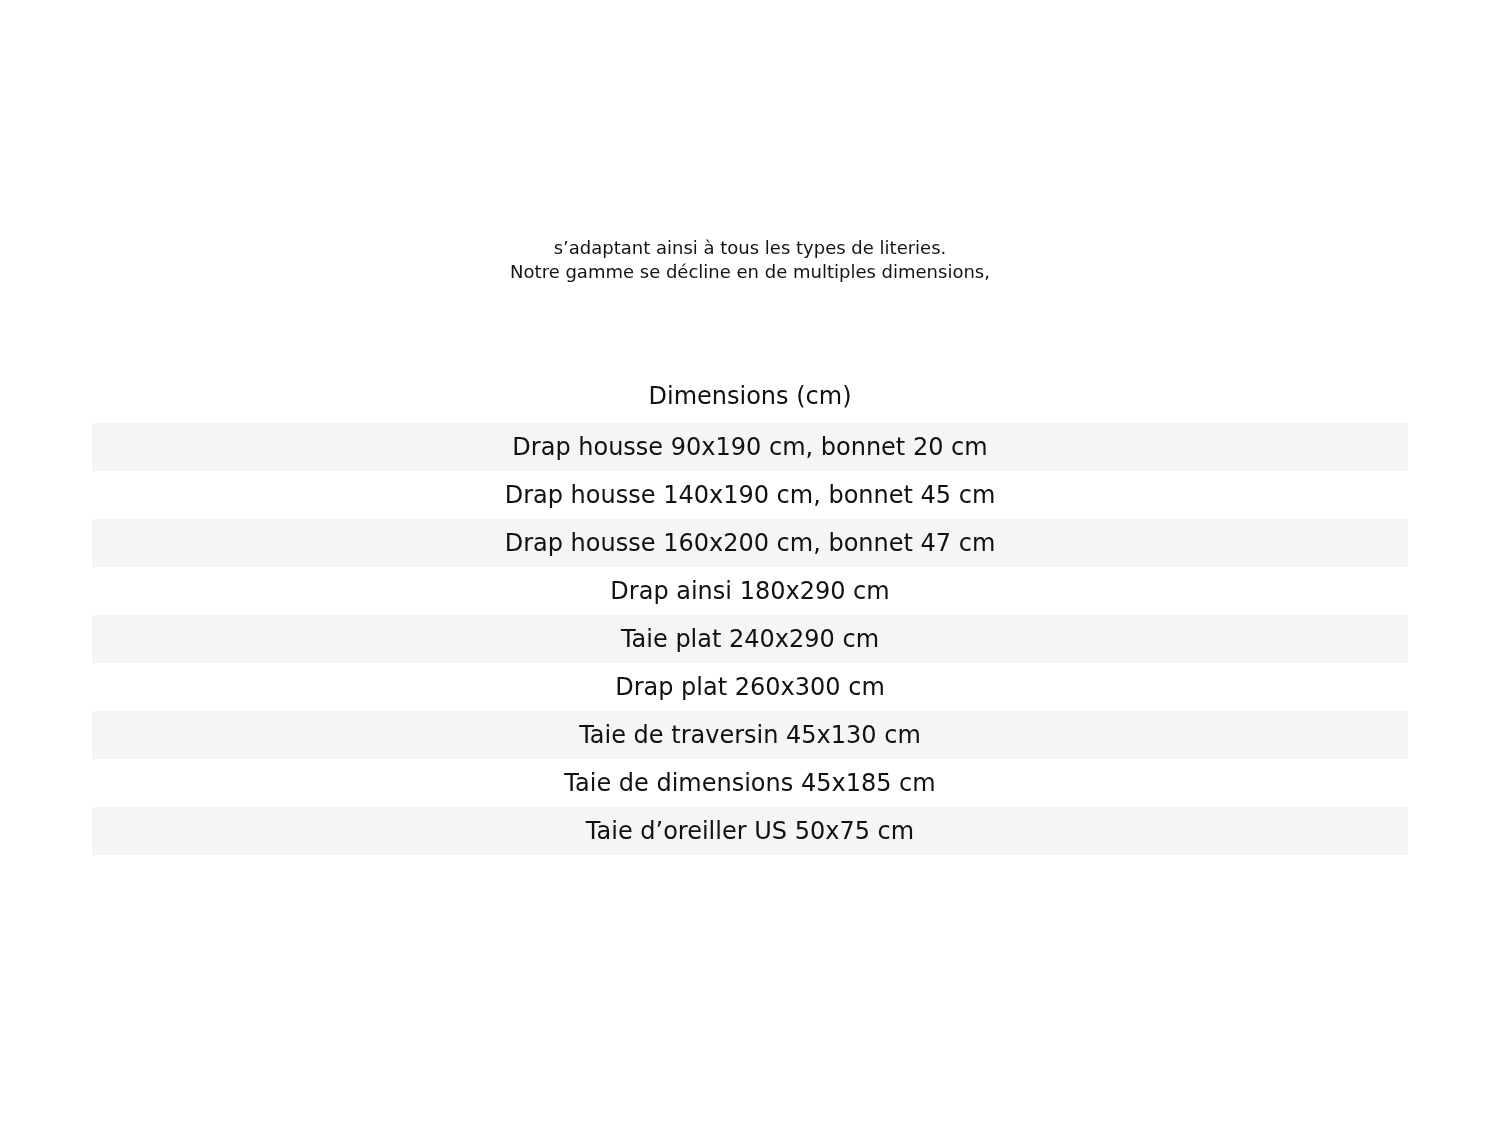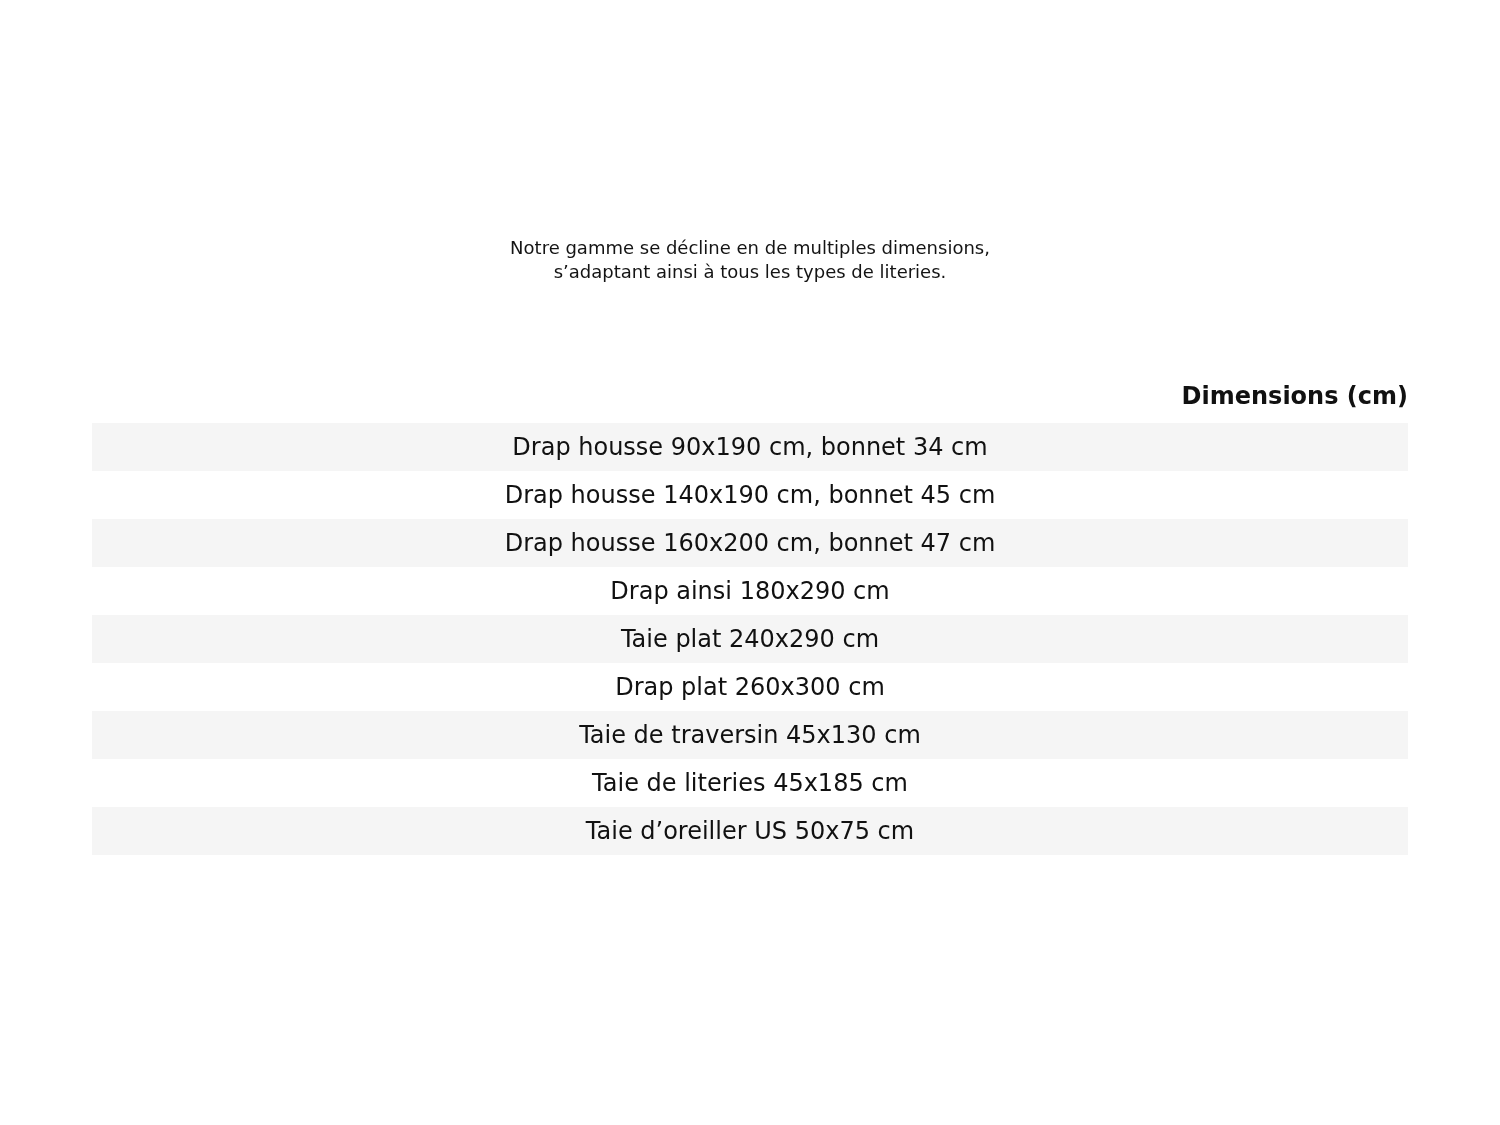--- a/index.html
+++ b/index.html
@@ -29,50 +29,50 @@
       white-space: nowrap;
     }
     .table {
       position: absolute;
       top: 376px;
       left: 92px;
       width: 1316px;
     }
     .table-header {
       height: 47px;
-      text-align: right;
-      font-weight: bold;
+      text-align: center;
+      font-weight: normal;
       font-size: 24px;
       line-height: 40px;
       color: #111111;
     }
     .row {
       height: 48px;
       line-height: 48px;
       text-align: center;
       font-size: 24px;
       color: #111111;
       white-space: nowrap;
     }
     .row.striped {
       background: #f5f5f5;
     }
   </style>
 </head>
 <body>
 
 <div class="intro">
+  <div>s’adaptant ainsi à tous les types de literies.</div>
   <div>Notre gamme se décline en de multiples dimensions,</div>
-  <div>s’adaptant ainsi à tous les types de literies.</div>
 </div>
 
 <div class="table">
   <div class="table-header">Dimensions (cm)</div>
-  <div class="row striped">Drap housse 90x190 cm, bonnet 34 cm</div>
+  <div class="row striped">Drap housse 90x190 cm, bonnet 20 cm</div>
   <div class="row">Drap housse 140x190 cm, bonnet 45 cm</div>
   <div class="row striped">Drap housse 160x200 cm, bonnet 47 cm</div>
   <div class="row">Drap ainsi 180x290 cm</div>
   <div class="row striped">Taie plat 240x290 cm</div>
   <div class="row">Drap plat 260x300 cm</div>
   <div class="row striped">Taie de traversin 45x130 cm</div>
-  <div class="row">Taie de literies 45x185 cm</div>
+  <div class="row">Taie de dimensions 45x185 cm</div>
   <div class="row striped">Taie d’oreiller US 50x75 cm</div>
 </div>
 
 </body></html>

